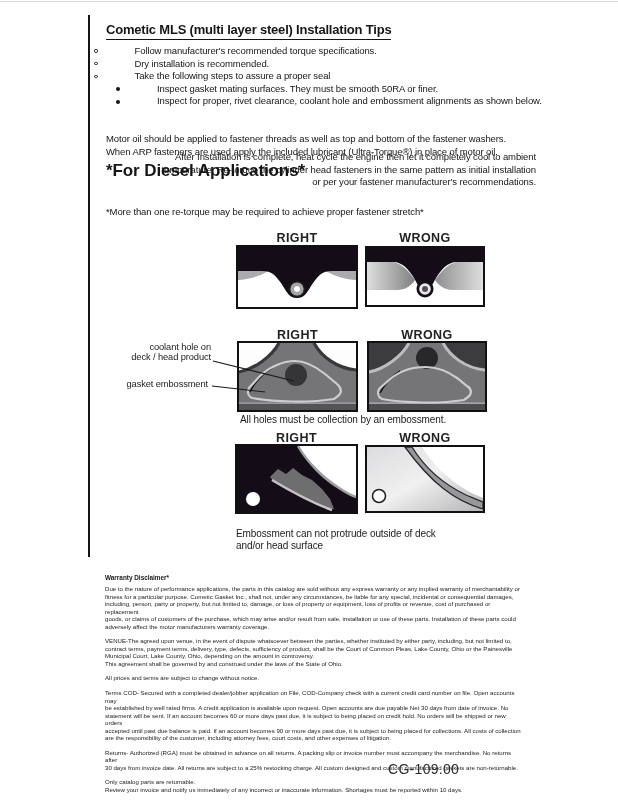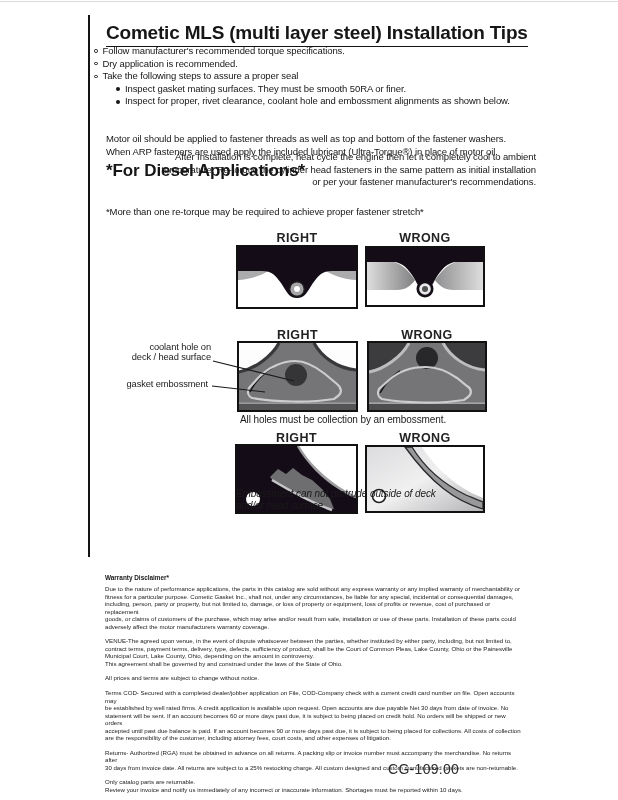--- a/index.html
+++ b/index.html
@@ -6,26 +6,26 @@
   html,body { background:#ffffff; }
   .page {
     position:relative; width:618px; height:800px; background:#ffffff;
     font-family:"Liberation Sans", sans-serif; color:#161616; overflow:hidden;
   }
   .top-scan-line { position:absolute; left:0; top:1px; width:618px; height:1px; background:#d9d9d9; }
   .left-rule { position:absolute; left:88px; top:15px; width:2px; height:542px; background:#141414; }
 
   .doc-title {
     position:absolute; left:106px; top:22px;
-    font-size:19px; font-weight:bold; letter-spacing:-0.2px;
+    font-size:13px; font-weight:bold; letter-spacing:-0.2px;
     border-bottom:1.6px solid #141414; padding-bottom:2px; display:inline-block;
   }
 
   .tips { position:absolute; left:94px; top:45px; width:470px; font-size:9.5px; letter-spacing:-0.1px; }
-  .tip-row { display:flex; align-items:flex-start; line-height:12.6px; }
+  .tip-row { display:flex; align-items:flex-start; line-height:12.6px;gap:32px; }
   .tip-row.sub { margin-left:22px; }
   .marker { flex:0 0 auto; width:3.5px; height:3.5px; border-radius:50%; margin:4.4px 5px 0 0; }
   .marker.open { border:1.1px solid #161616; background:transparent; }
   .marker.filled { background:#161616; width:4px; height:4px; }
 
   .diesel-heading { position:absolute; left:106px; top:117px; font-size:17px; font-weight:bold; letter-spacing:-0.1px;margin-top:44px; }
   .body-para { position:absolute; left:106px; width:430px; font-size:9.5px; line-height:12.7px; letter-spacing:-0.1px; white-space:pre-line; }
   .p1 { top:133px; }
   .p2 { top:151px;text-align:right; }
   .p3 { top:206px; }
@@ -51,21 +51,21 @@
 
   <div class="doc-title">Cometic MLS (multi layer steel) Installation Tips</div>
 
   <div class="tips">
     <div class="tip-row">
       <span class="marker open"></span>
       <span>Follow manufacturer's recommended torque specifications.</span>
     </div>
     <div class="tip-row">
       <span class="marker open"></span>
-      <span>Dry application is recommended.</span>
+      <span>Dry installation is recommended.</span>
     </div>
     <div class="tip-row">
       <span class="marker open"></span>
       <span>Take the following steps to assure a proper seal</span>
     </div>
     <div class="tip-row sub">
       <span class="marker filled"></span>
       <span>Inspect gasket mating surfaces.  They must be smooth 50RA or finer.</span>
     </div>
     <div class="tip-row sub">
@@ -114,21 +114,21 @@
     <circle cx="60" cy="43" r="5.8" fill="#e9e9e9"></circle>
     <circle cx="60" cy="43" r="3" fill="#515153"></circle>
     <rect x="1" y="1" width="118" height="59" fill="none" stroke="#111" stroke-width="2"></rect>
   </svg>
 
 
   <div class="fig-label" style="left:237px; top:328px; width:121px;">RIGHT</div>
   <div class="fig-label" style="left:367px; top:328px; width:120px;">WRONG</div>
 
   <div class="annot" style="left:111px; top:342px; width:100px;">coolant hole on
-deck / head surface</div>
+deck / head product</div>
   <div class="annot" style="left:111px; top:379px; width:97px;">gasket embossment</div>
 
   <svg class="fig-box" style="left:237px; top:341px;" width="121" height="71" viewBox="0 0 121 71">
     <rect x="1" y="1" width="119" height="69" fill="#757578" stroke="#111" stroke-width="2"></rect>
     <path d="M2 2 H42 C35 15 18 28 2 31 Z" fill="#fdfdfd"></path>
     <path d="M42 2 C35 15 18 28 2 31" stroke="#38383a" stroke-width="3.2" fill="none"></path>
     <path d="M77 2 H119 V29 C99 27 84 15 77 2 Z" fill="#fdfdfd"></path>
     <path d="M77 2 C84 15 99 27 119 29" stroke="#38383a" stroke-width="3.2" fill="none"></path>
     <rect x="2" y="61.5" width="117" height="1.3" fill="#a2a2a4"></rect>
     <rect x="2" y="63" width="117" height="6" fill="#545457"></rect>
@@ -180,21 +180,21 @@
           <stop offset="1" stop-color="#b4b4b6"></stop>
       </linearGradient>
     </defs>
     <rect x="1" y="1" width="118" height="66" fill="#ffffff" stroke="#111" stroke-width="2"></rect>
     <path d="M2 2 H57 C66 17 82 33 98 43 C104 47 111 50 118 53 V66 H2 Z" fill="url(#g3)"></path>
     <path d="M47 2 C58 20 76 38 101 50 C106 52 112 55 118 57 V64 C90 56 66 38 40 2 Z" fill="#98989b" stroke="#29292b" stroke-width="1.3"></path>
     <circle cx="14" cy="51" r="6.5" fill="#ffffff" stroke="#1f1f21" stroke-width="1.5"></circle>
     <rect x="1" y="1" width="118" height="66" fill="none" stroke="#111" stroke-width="2"></rect>
   </svg>
 
-  <div class="fig-caption" style="left:236px; top:488px; width:250px;font-style:italic;">Embossment can not protrude outside of deck
+  <div class="fig-caption" style="left:236px; top:528px; width:250px;">Embossment can not protrude outside of deck
 and/or head surface</div>
 
   <div class="warranty">
     <div class="warranty-heading">Warranty Disclaimer*</div>
     <div class="fineprint">Due to the nature of performance applications, the parts in this catalog are sold without any express warranty or any implied warranty of merchantability or
 fitness for a particular purpose.  Cometic Gasket Inc., shall not, under any circumstances, be liable for any special, incidental or consequential damages,
 including, person, party or property, but not limited to, damage, or loss of property or equipment, loss of profits or revenue, cost of purchased or replacement
 goods, or claims of customers of the purchase, which may arise and/or result from sale, installation or use of these parts.  Installation of these parts could
 adversely affect the motor manufacturers warranty coverage.</div>
     <div class="fineprint">VENUE-The agreed upon venue, in the event of dispute whatsoever between the parties, whether instituted by either party, including, but not limited to,

